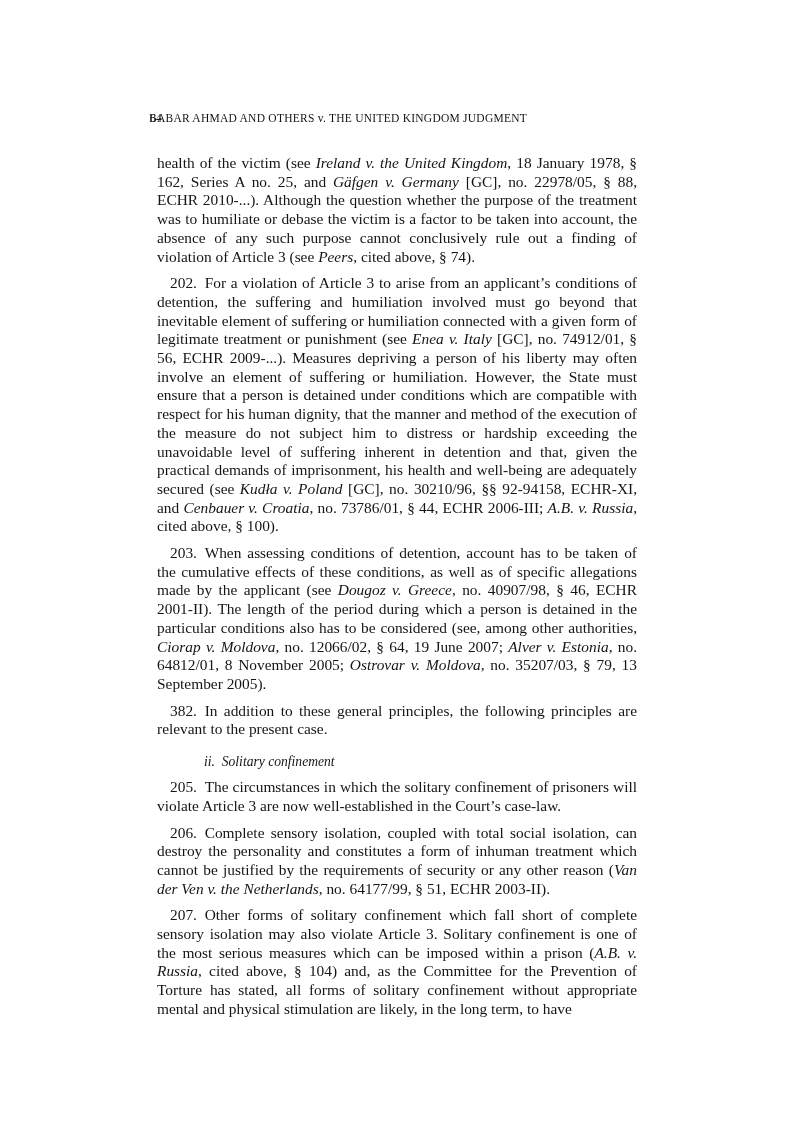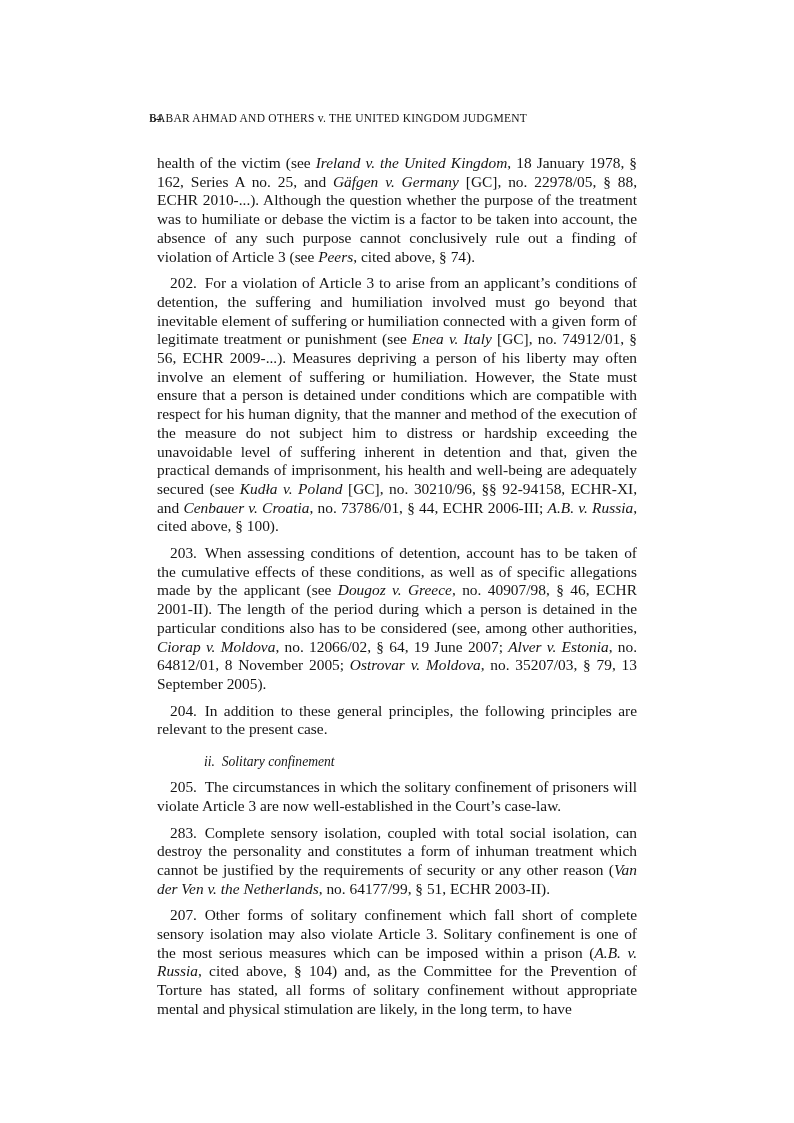--- a/index.html
+++ b/index.html
@@ -56,19 +56,19 @@
 <div class="page">
   <header class="page-header">
     <span class="page-number">64</span>
     <div class="running-title">BABAR AHMAD AND OTHERS v. THE UNITED KINGDOM JUDGMENT</div>
   </header>
 
   <main class="document-body">
       <p class="para"><span>health of the victim (see </span><i>Ireland v. the United Kingdom</i><span>, 18 January 1978, § 162, Series A no. 25, and </span><i>Gäfgen v. Germany</i><span> [GC], no. 22978/05, § 88, ECHR 2010-...). Although the question whether the purpose of the treatment was to humiliate or debase the victim is a factor to be taken into account, the absence of any such purpose cannot conclusively rule out a finding of violation of Article 3 (see </span><i>Peers</i><span>, cited above, § 74).</span></p>
       <p class="para indent"><span>202. For a violation of Article 3 to arise from an applicant’s conditions of detention, the suffering and humiliation involved must go beyond that inevitable element of suffering or humiliation connected with a given form of legitimate treatment or punishment (see </span><i>Enea v. Italy</i><span> [GC], no. 74912/01, § 56, ECHR 2009-...). Measures depriving a person of his liberty may often involve an element of suffering or humiliation. However, the State must ensure that a person is detained under conditions which are compatible with respect for his human dignity, that the manner and method of the execution of the measure do not subject him to distress or hardship exceeding the unavoidable level of suffering inherent in detention and that, given the practical demands of imprisonment, his health and well-being are adequately secured (see </span><i>Kudła v. Poland</i><span> [GC], no. 30210/96, §§ 92-94158, ECHR-XI, and </span><i>Cenbauer v. Croatia</i><span>, no. 73786/01, § 44, ECHR 2006-III; </span><i>A.B. v. Russia</i><span>, cited above, § 100).</span></p>
       <p class="para indent"><span>203. When assessing conditions of detention, account has to be taken of the cumulative effects of these conditions, as well as of specific allegations made by the applicant (see </span><i>Dougoz v. Greece</i><span>, no. 40907/98, § 46, ECHR 2001-II). The length of the period during which a person is detained in the particular conditions also has to be considered (see, among other authorities, </span><i>Ciorap v. Moldova</i><span>, no. 12066/02, § 64, 19 June 2007; </span><i>Alver v. Estonia</i><span>, no. 64812/01, 8 November 2005; </span><i>Ostrovar v. Moldova</i><span>, no. 35207/03, § 79, 13 September 2005).</span></p>
-      <p class="para indent"><span>204. In addition to these general principles, the following principles are relevant to the present case.</span></p>
+      <p class="para indent"><span>382. In addition to these general principles, the following principles are relevant to the present case.</span></p>
       <p class="subheading"><i>ii. Solitary confinement</i></p>
       <p class="para indent"><span>205. The circumstances in which the solitary confinement of prisoners will violate Article 3 are now well-established in the Court’s case-law.</span></p>
-      <p class="para indent"><span>283. Complete sensory isolation, coupled with total social isolation, can destroy the personality and constitutes a form of inhuman treatment which cannot be justified by the requirements of security or any other reason (</span><i>Van der Ven v. the Netherlands</i><span>, no. 64177/99, § 51, ECHR 2003-II).</span></p>
+      <p class="para indent"><span>206. Complete sensory isolation, coupled with total social isolation, can destroy the personality and constitutes a form of inhuman treatment which cannot be justified by the requirements of security or any other reason (</span><i>Van der Ven v. the Netherlands</i><span>, no. 64177/99, § 51, ECHR 2003-II).</span></p>
       <p class="para indent"><span>207. Other forms of solitary confinement which fall short of complete sensory isolation may also violate Article 3. Solitary confinement is one of the most serious measures which can be imposed within a prison (</span><i>A.B. v. Russia</i><span>, cited above, § 104) and, as the Committee for the Prevention of Torture has stated, all forms of solitary confinement without appropriate mental and physical stimulation are likely, in the long term, to have</span></p>
     </main>
 </div>
 
 </body></html>

